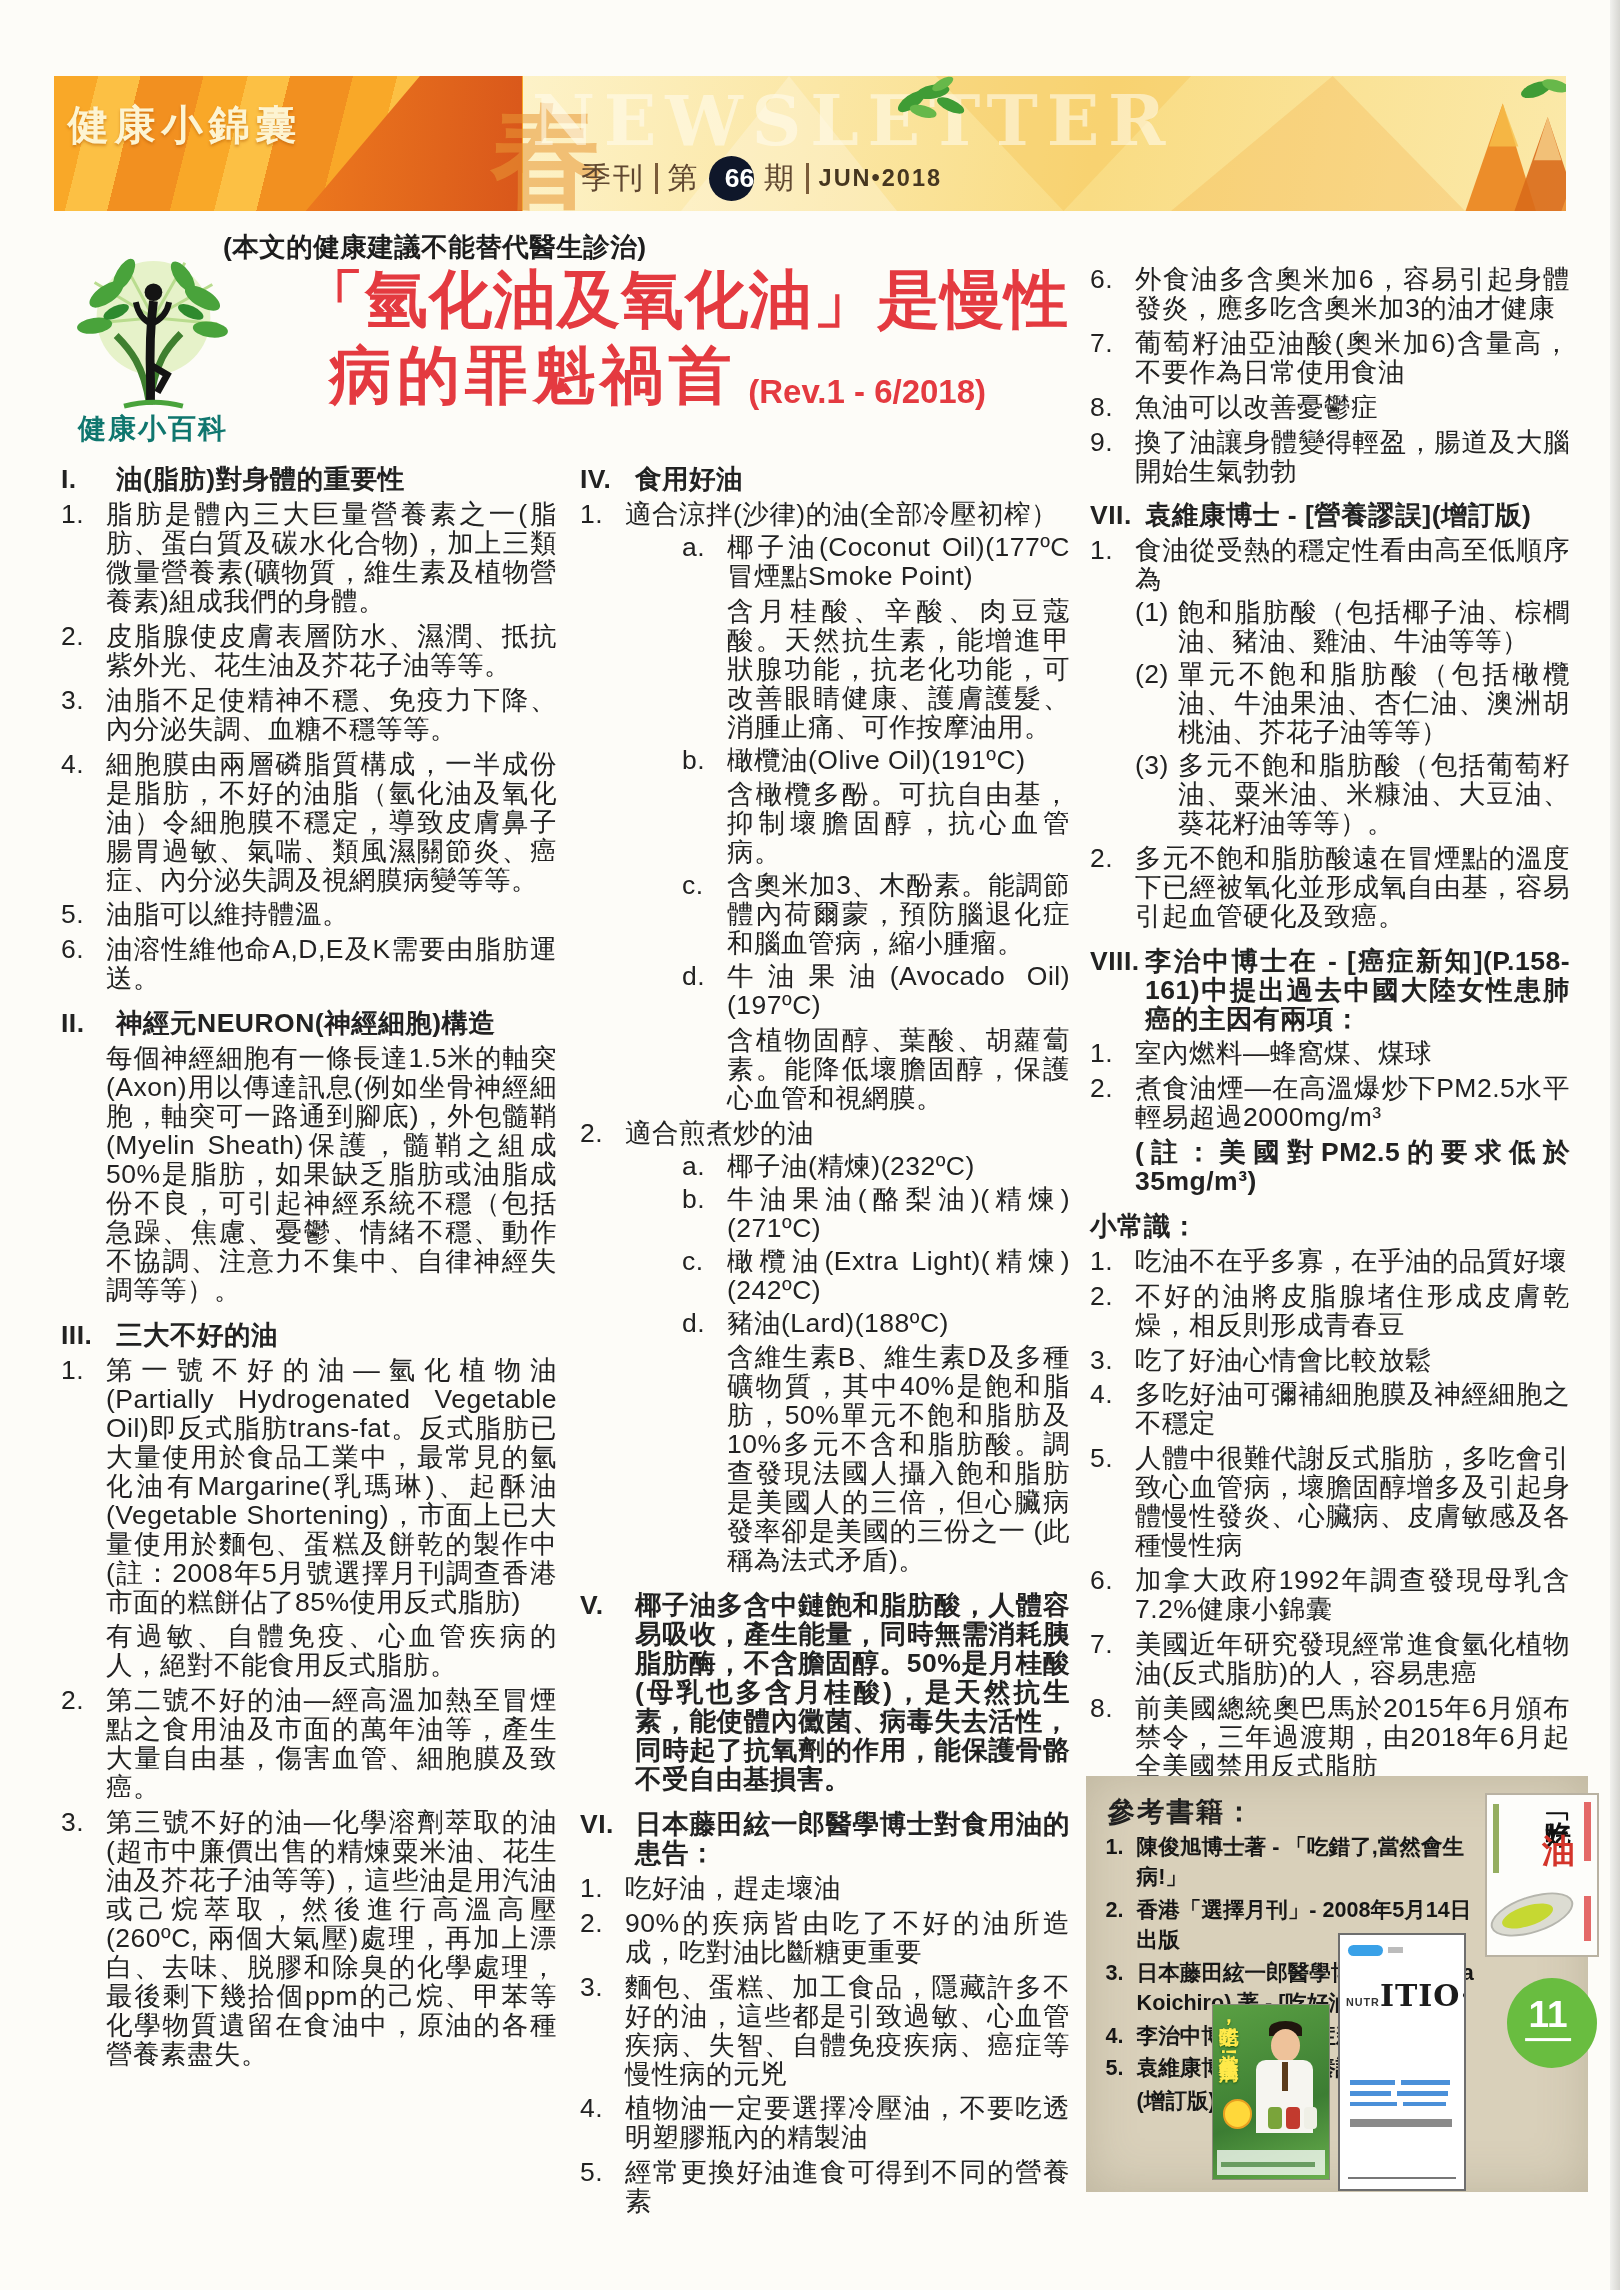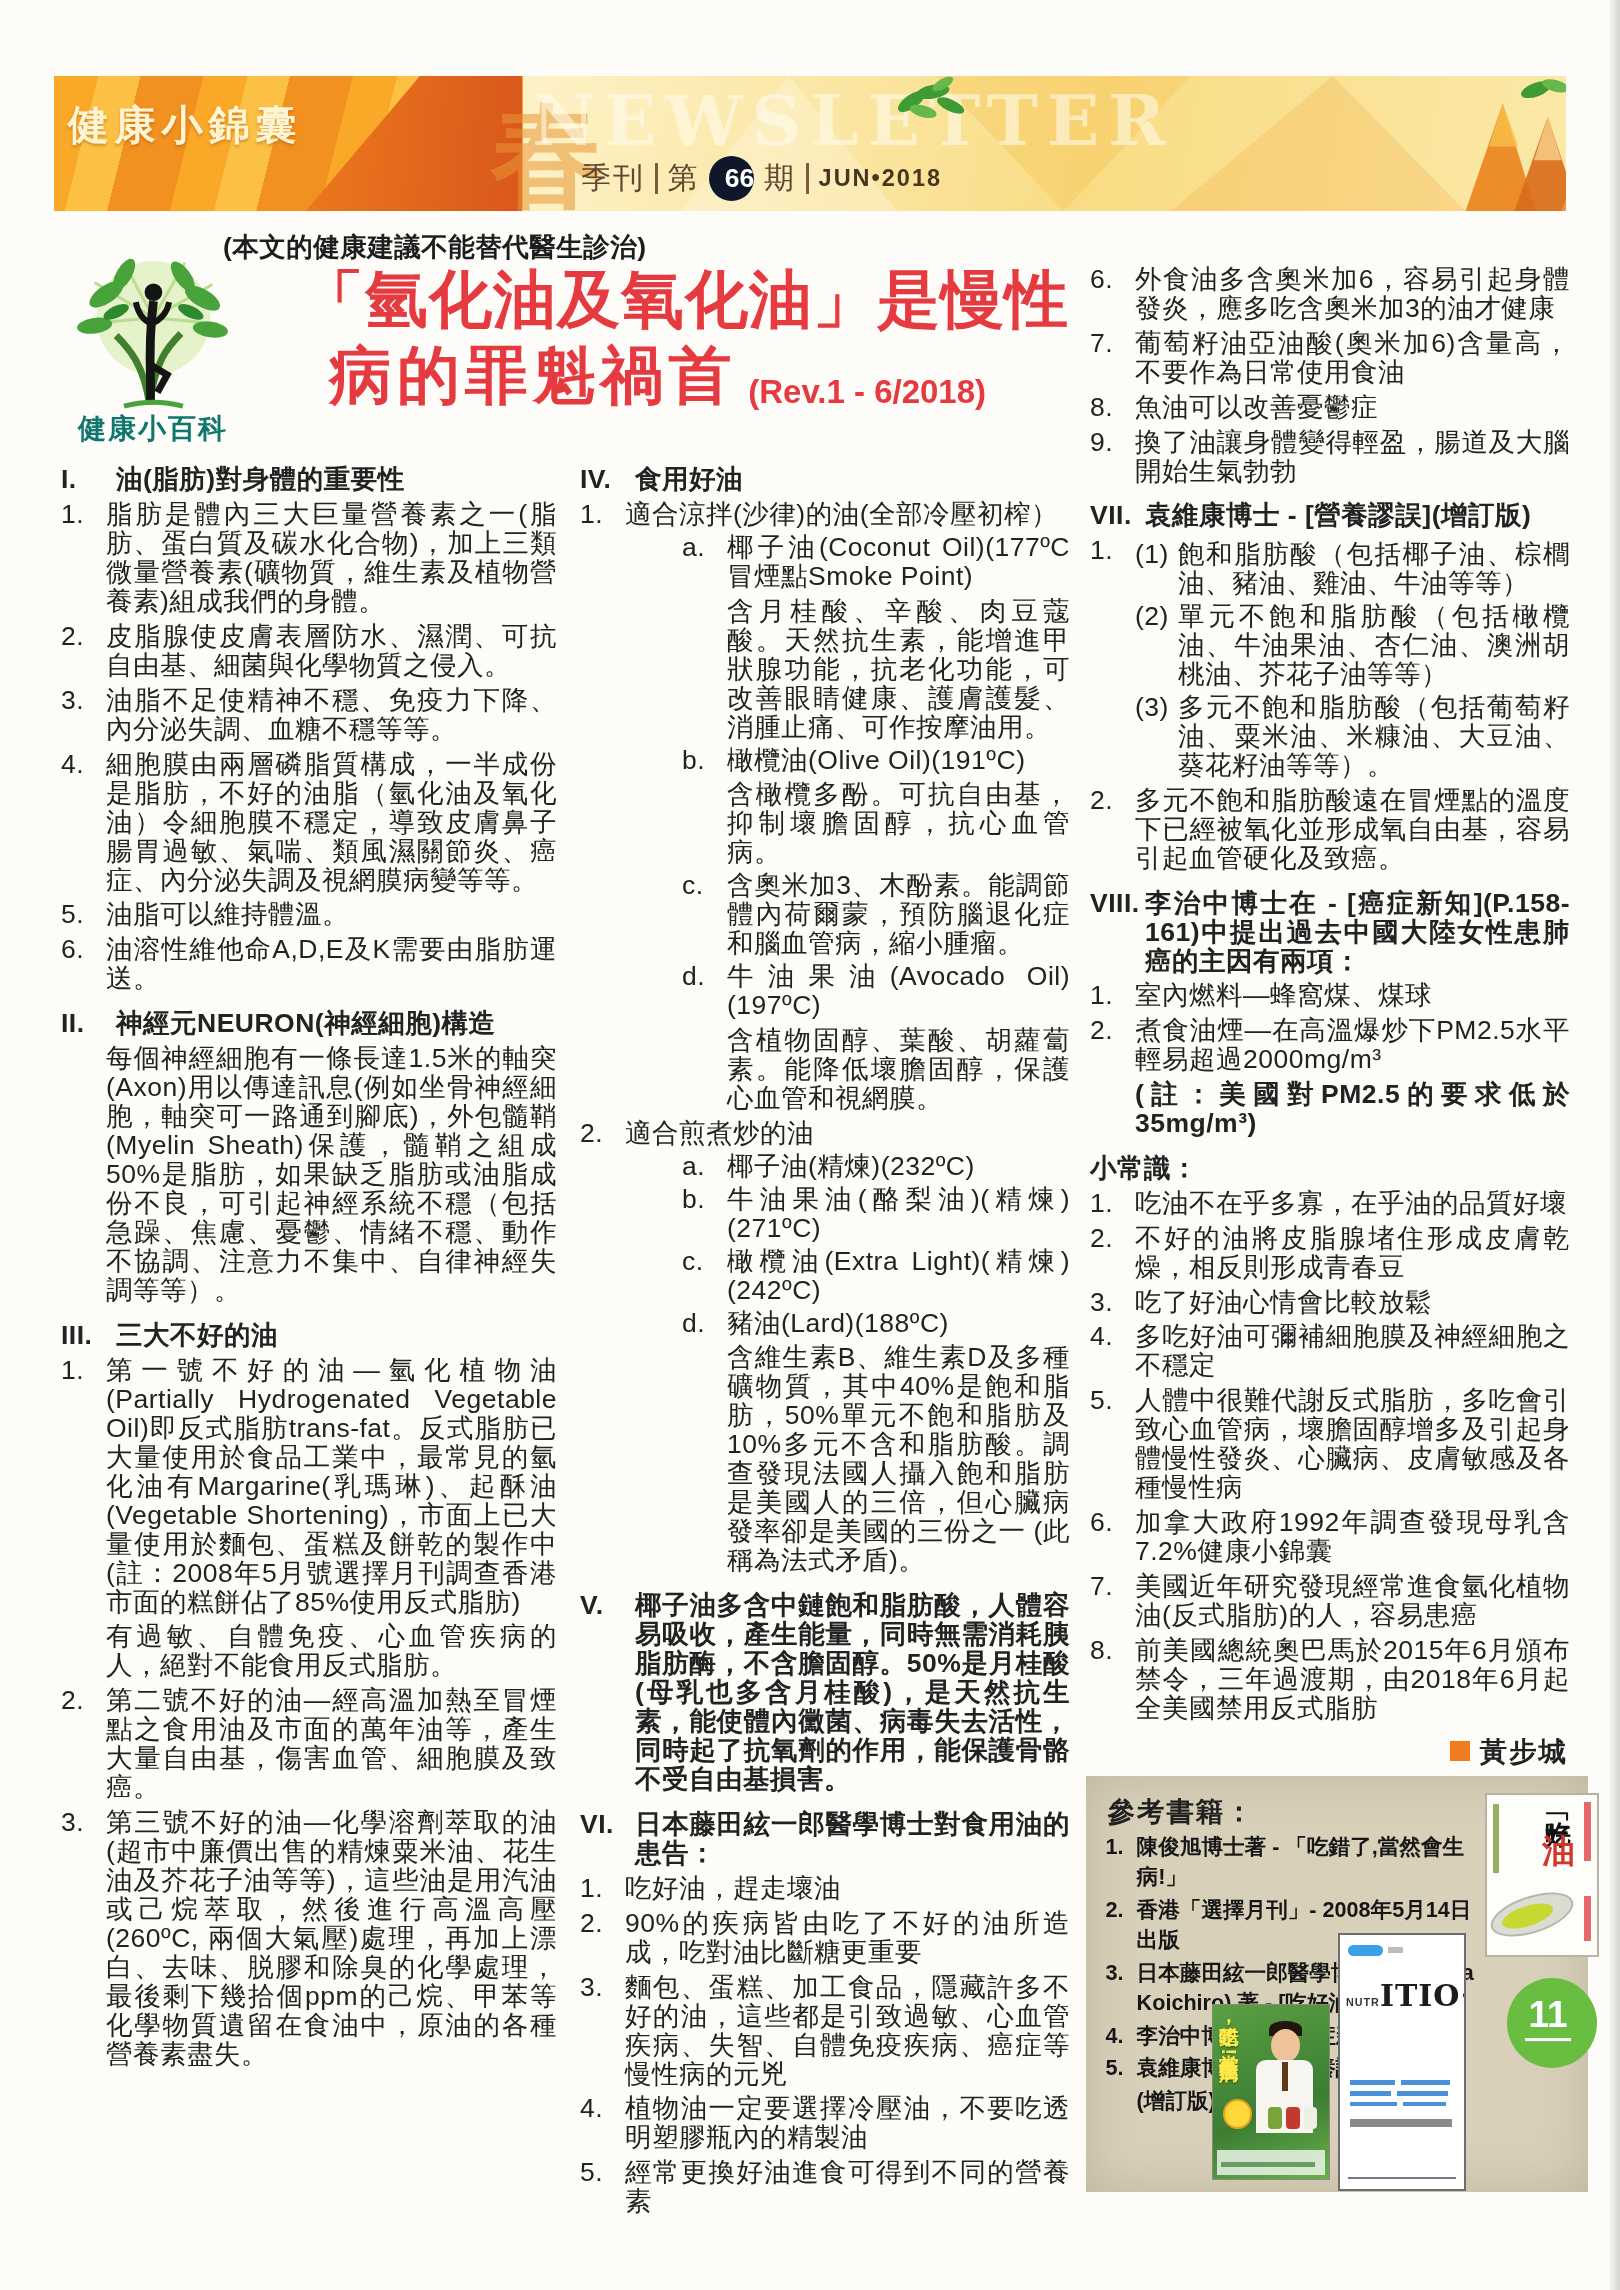--- a/index.html
+++ b/index.html
@@ -223,21 +223,21 @@
     </div>
     <div class="blk item">
       <span class="inum">1.</span>
       <div class="ibody">
         <p>脂肪是體內三大巨量營養素之一(脂肪、蛋白質及碳水化合物)，加上三類微量營養素(礦物質，維生素及植物營養素)組成我們的身體。</p>
       </div>
     </div>
     <div class="blk item">
       <span class="inum">2.</span>
       <div class="ibody">
-        <p>皮脂腺使皮膚表層防水、濕潤、可抗自由基、細菌與化學物質之侵入。</p>
+        <p>皮脂腺使皮膚表層防水、濕潤、抵抗紫外光、花生油及芥花子油等等。</p>
       </div>
     </div>
     <div class="blk item">
       <span class="inum">3.</span>
       <div class="ibody">
         <p>油脂不足使精神不穩、免疫力下降、內分泌失調、血糖不穩等等。</p>
       </div>
     </div>
     <div class="blk item">
       <span class="inum">4.</span>
@@ -419,20 +419,21 @@
         <p>換了油讓身體變得輕盈，腸道及大腦開始生氣勃勃</p>
       </div>
     </div>
     <div class="blk roman b">
       <span class="rlabel">VII.</span>
       <span class="rtext">袁維康博士 - [營養謬誤](增訂版)</span>
     </div>
     <div class="blk item">
       <span class="inum">1.</span>
       <div class="ibody">
+        <p>食油從受熱的穩定性看由高至低順序為</p>
         <div class="sub2">
           <span class="s2label">(1)</span>
           <span class="s2text">飽和脂肪酸（包括椰子油、棕櫚油、豬油、雞油、牛油等等）</span>
         </div>
         <div class="sub2">
           <span class="s2label">(2)</span>
           <span class="s2text">單元不飽和脂肪酸（包括橄欖油、牛油果油、杏仁油、澳洲胡桃油、芥花子油等等）</span>
         </div>
         <div class="sub2">
           <span class="s2label">(3)</span>

